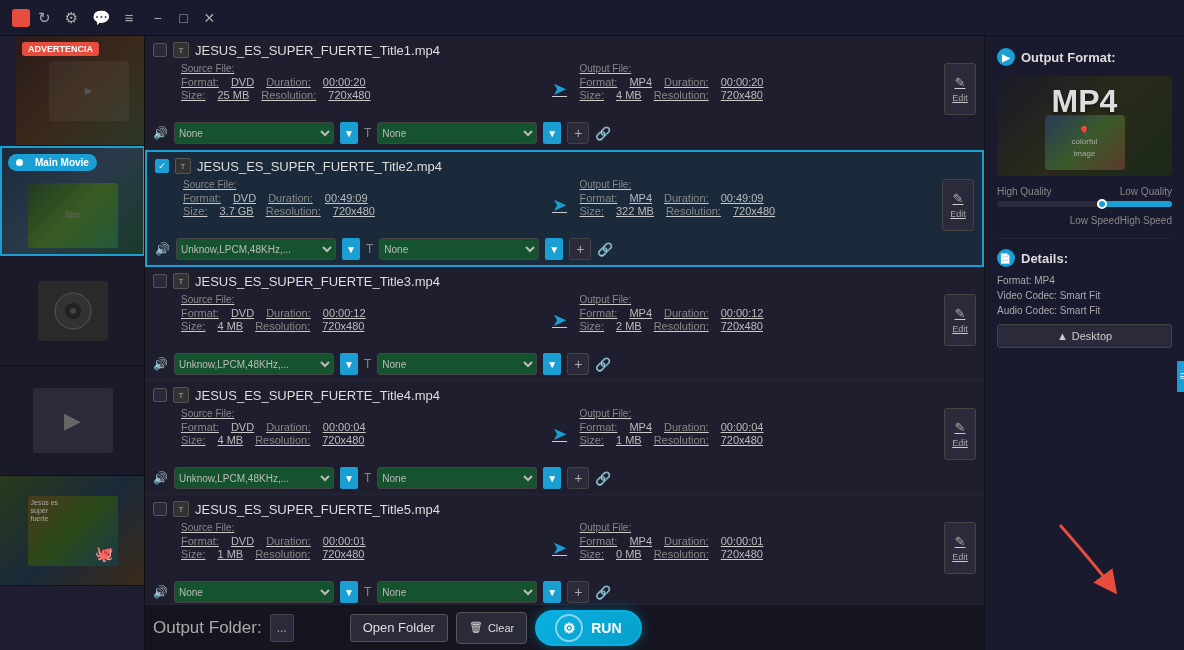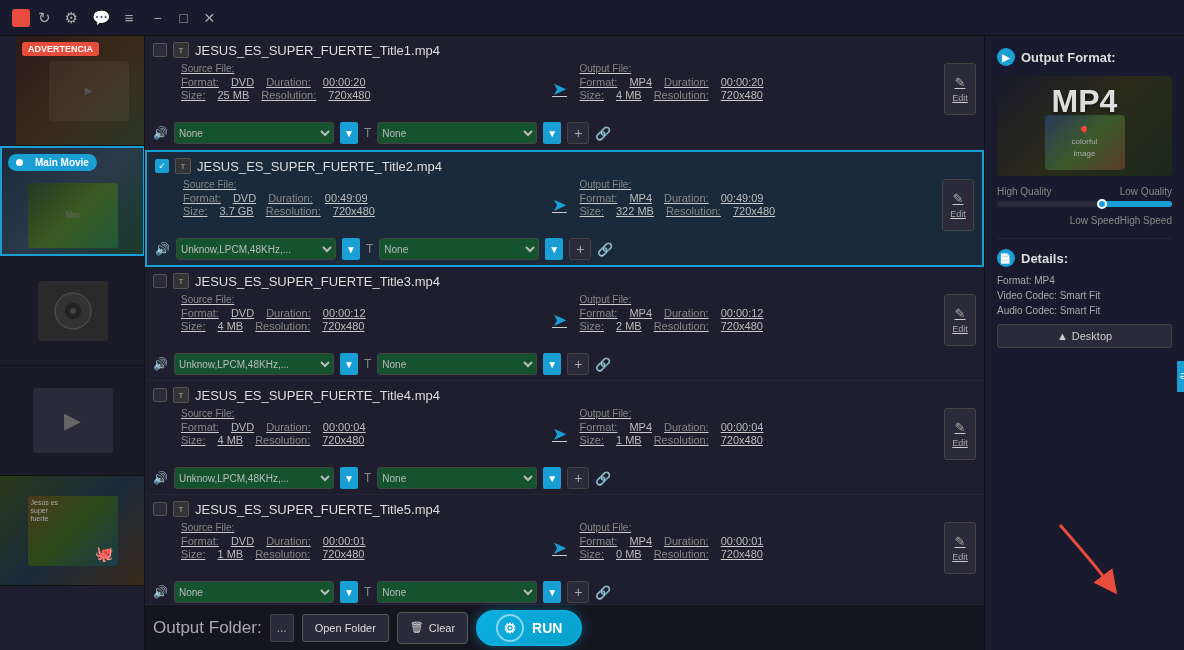--- a/index.html
+++ b/index.html
@@ -359,22 +359,23 @@
     }
 
     .open-folder-btn {
       background: #2a2a3a;
       border: 1px solid #555;
       color: #ddd;
       padding: 0 12px;
       height: 28px;
       border-radius: 3px;
       cursor: pointer;
-      font-size: 11px;
+      font-size: 13px;
       white-space: nowrap;
+      margin-left: 48px;
     }
 
     .clear-btn {
       background: #2a2a3a;
       border: 1px solid #555;
       color: #ddd;
       padding: 0 12px;
       height: 32px;
       border-radius: 4px;
       cursor: pointer;

